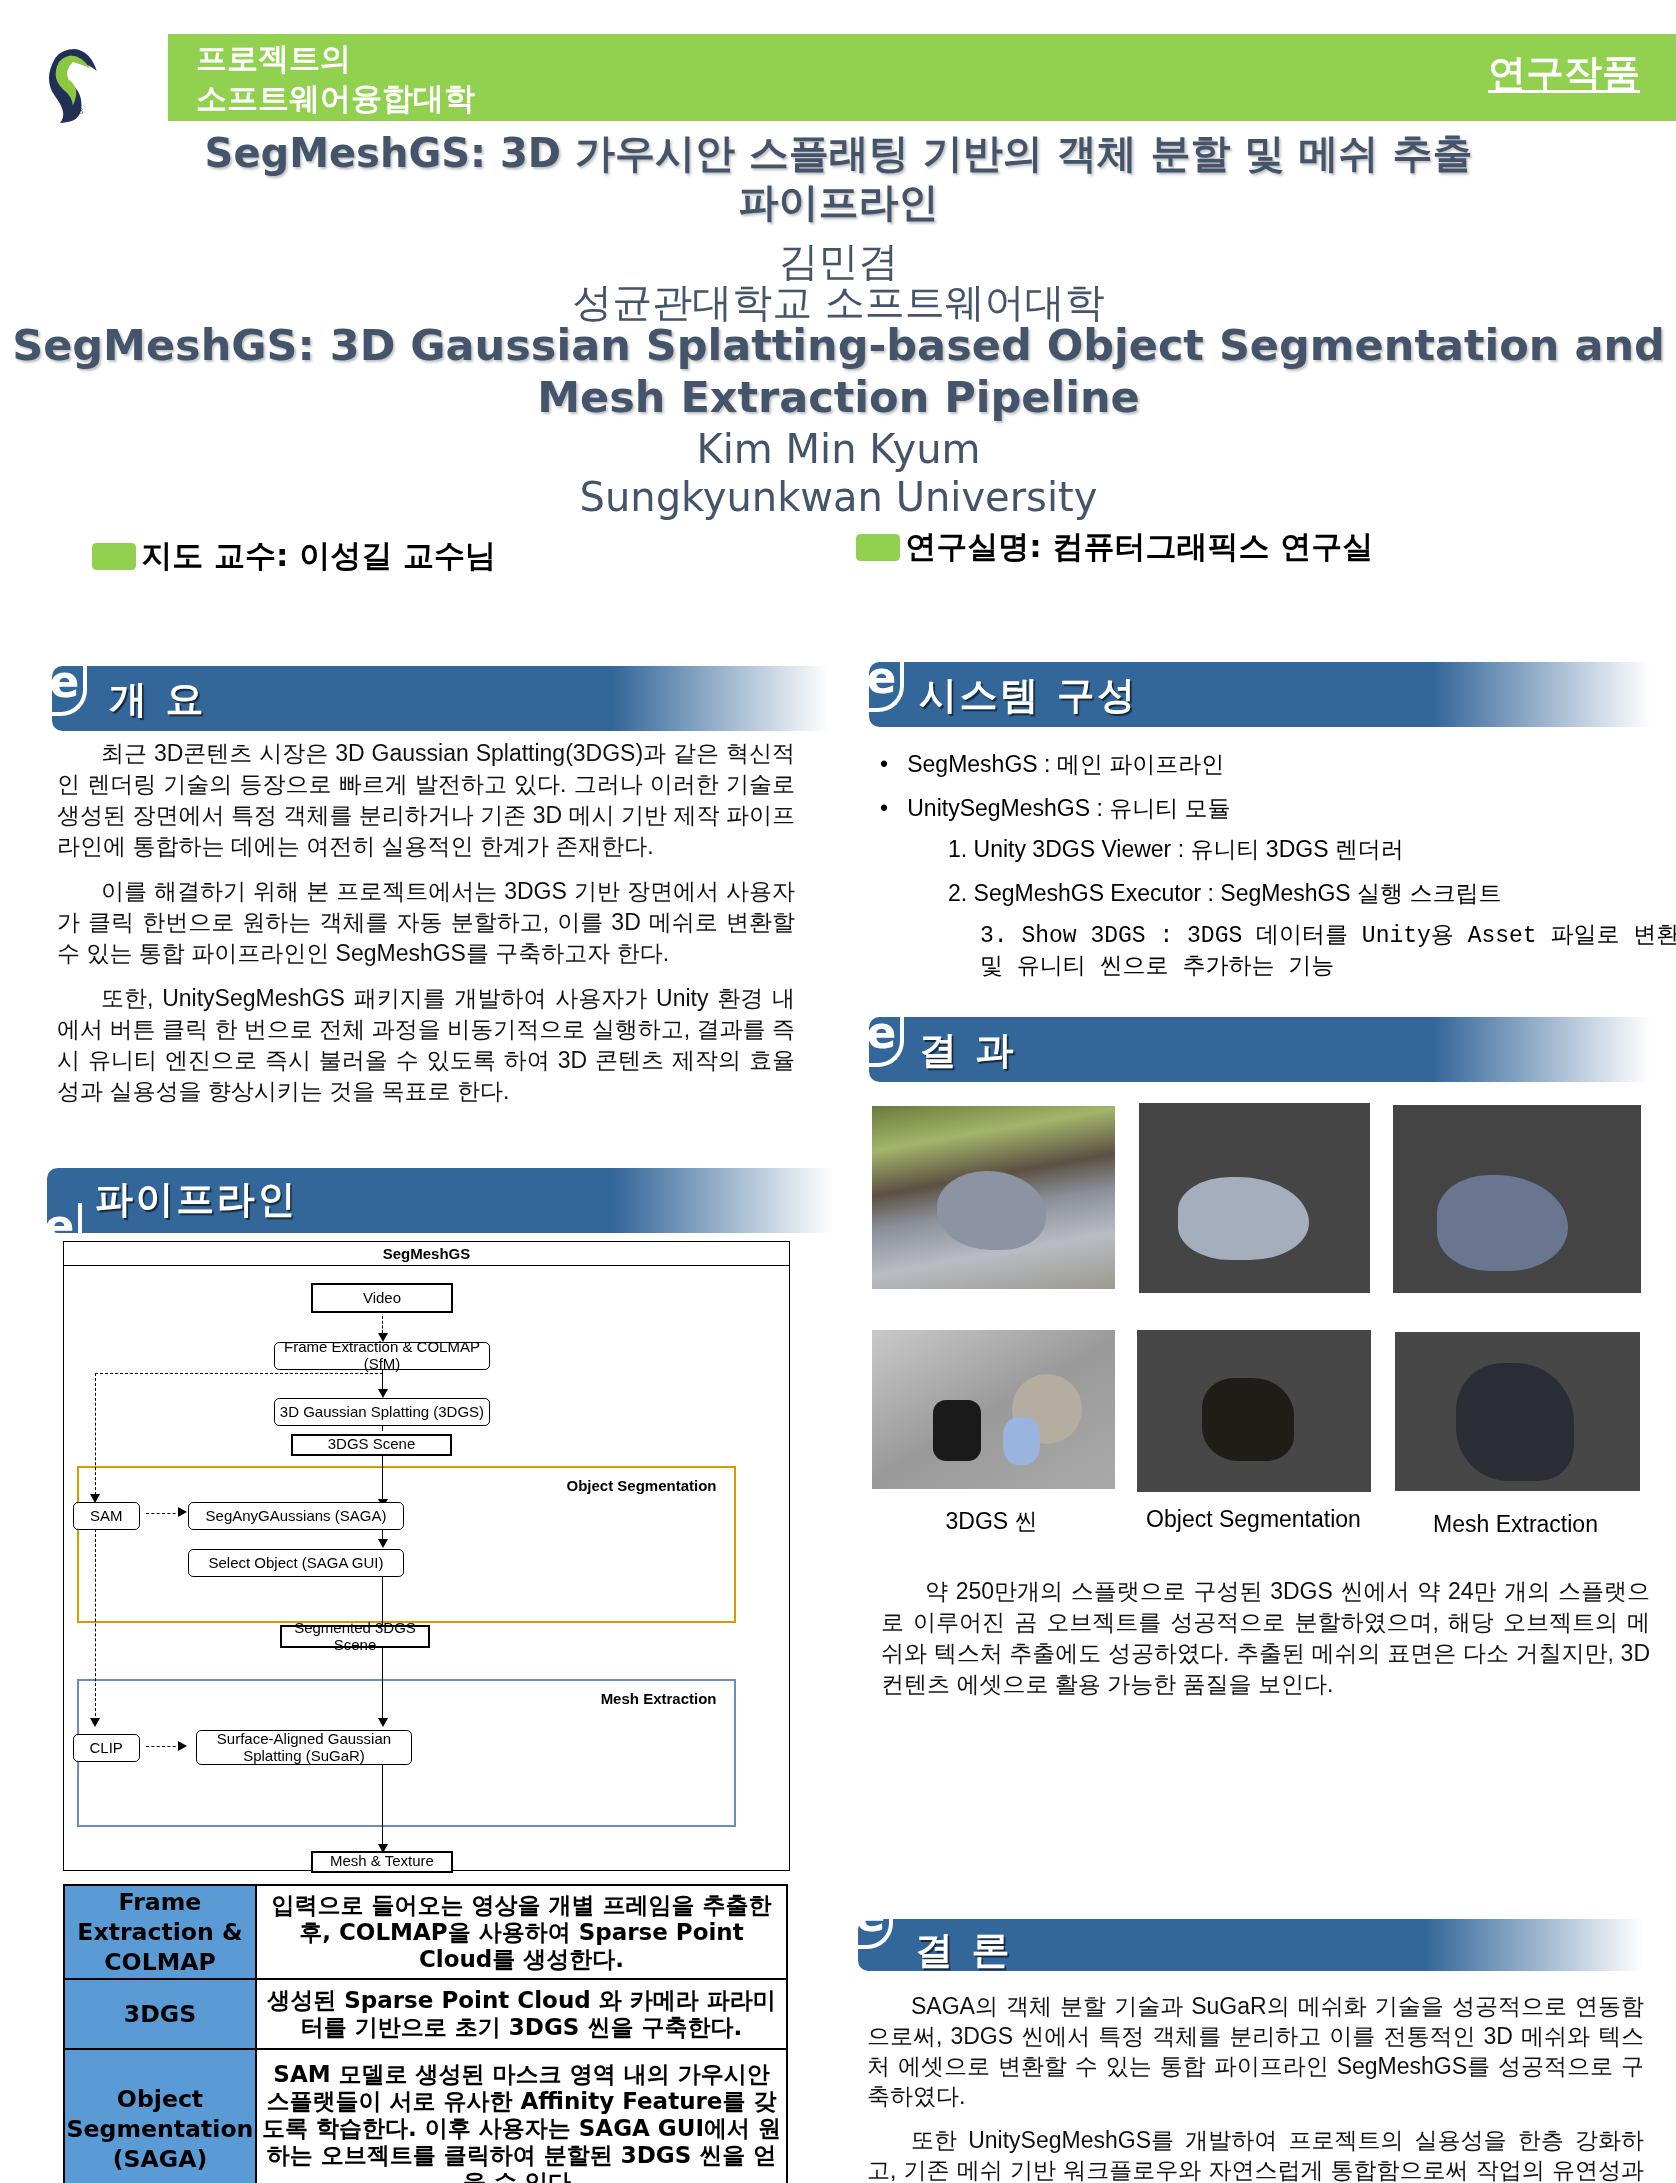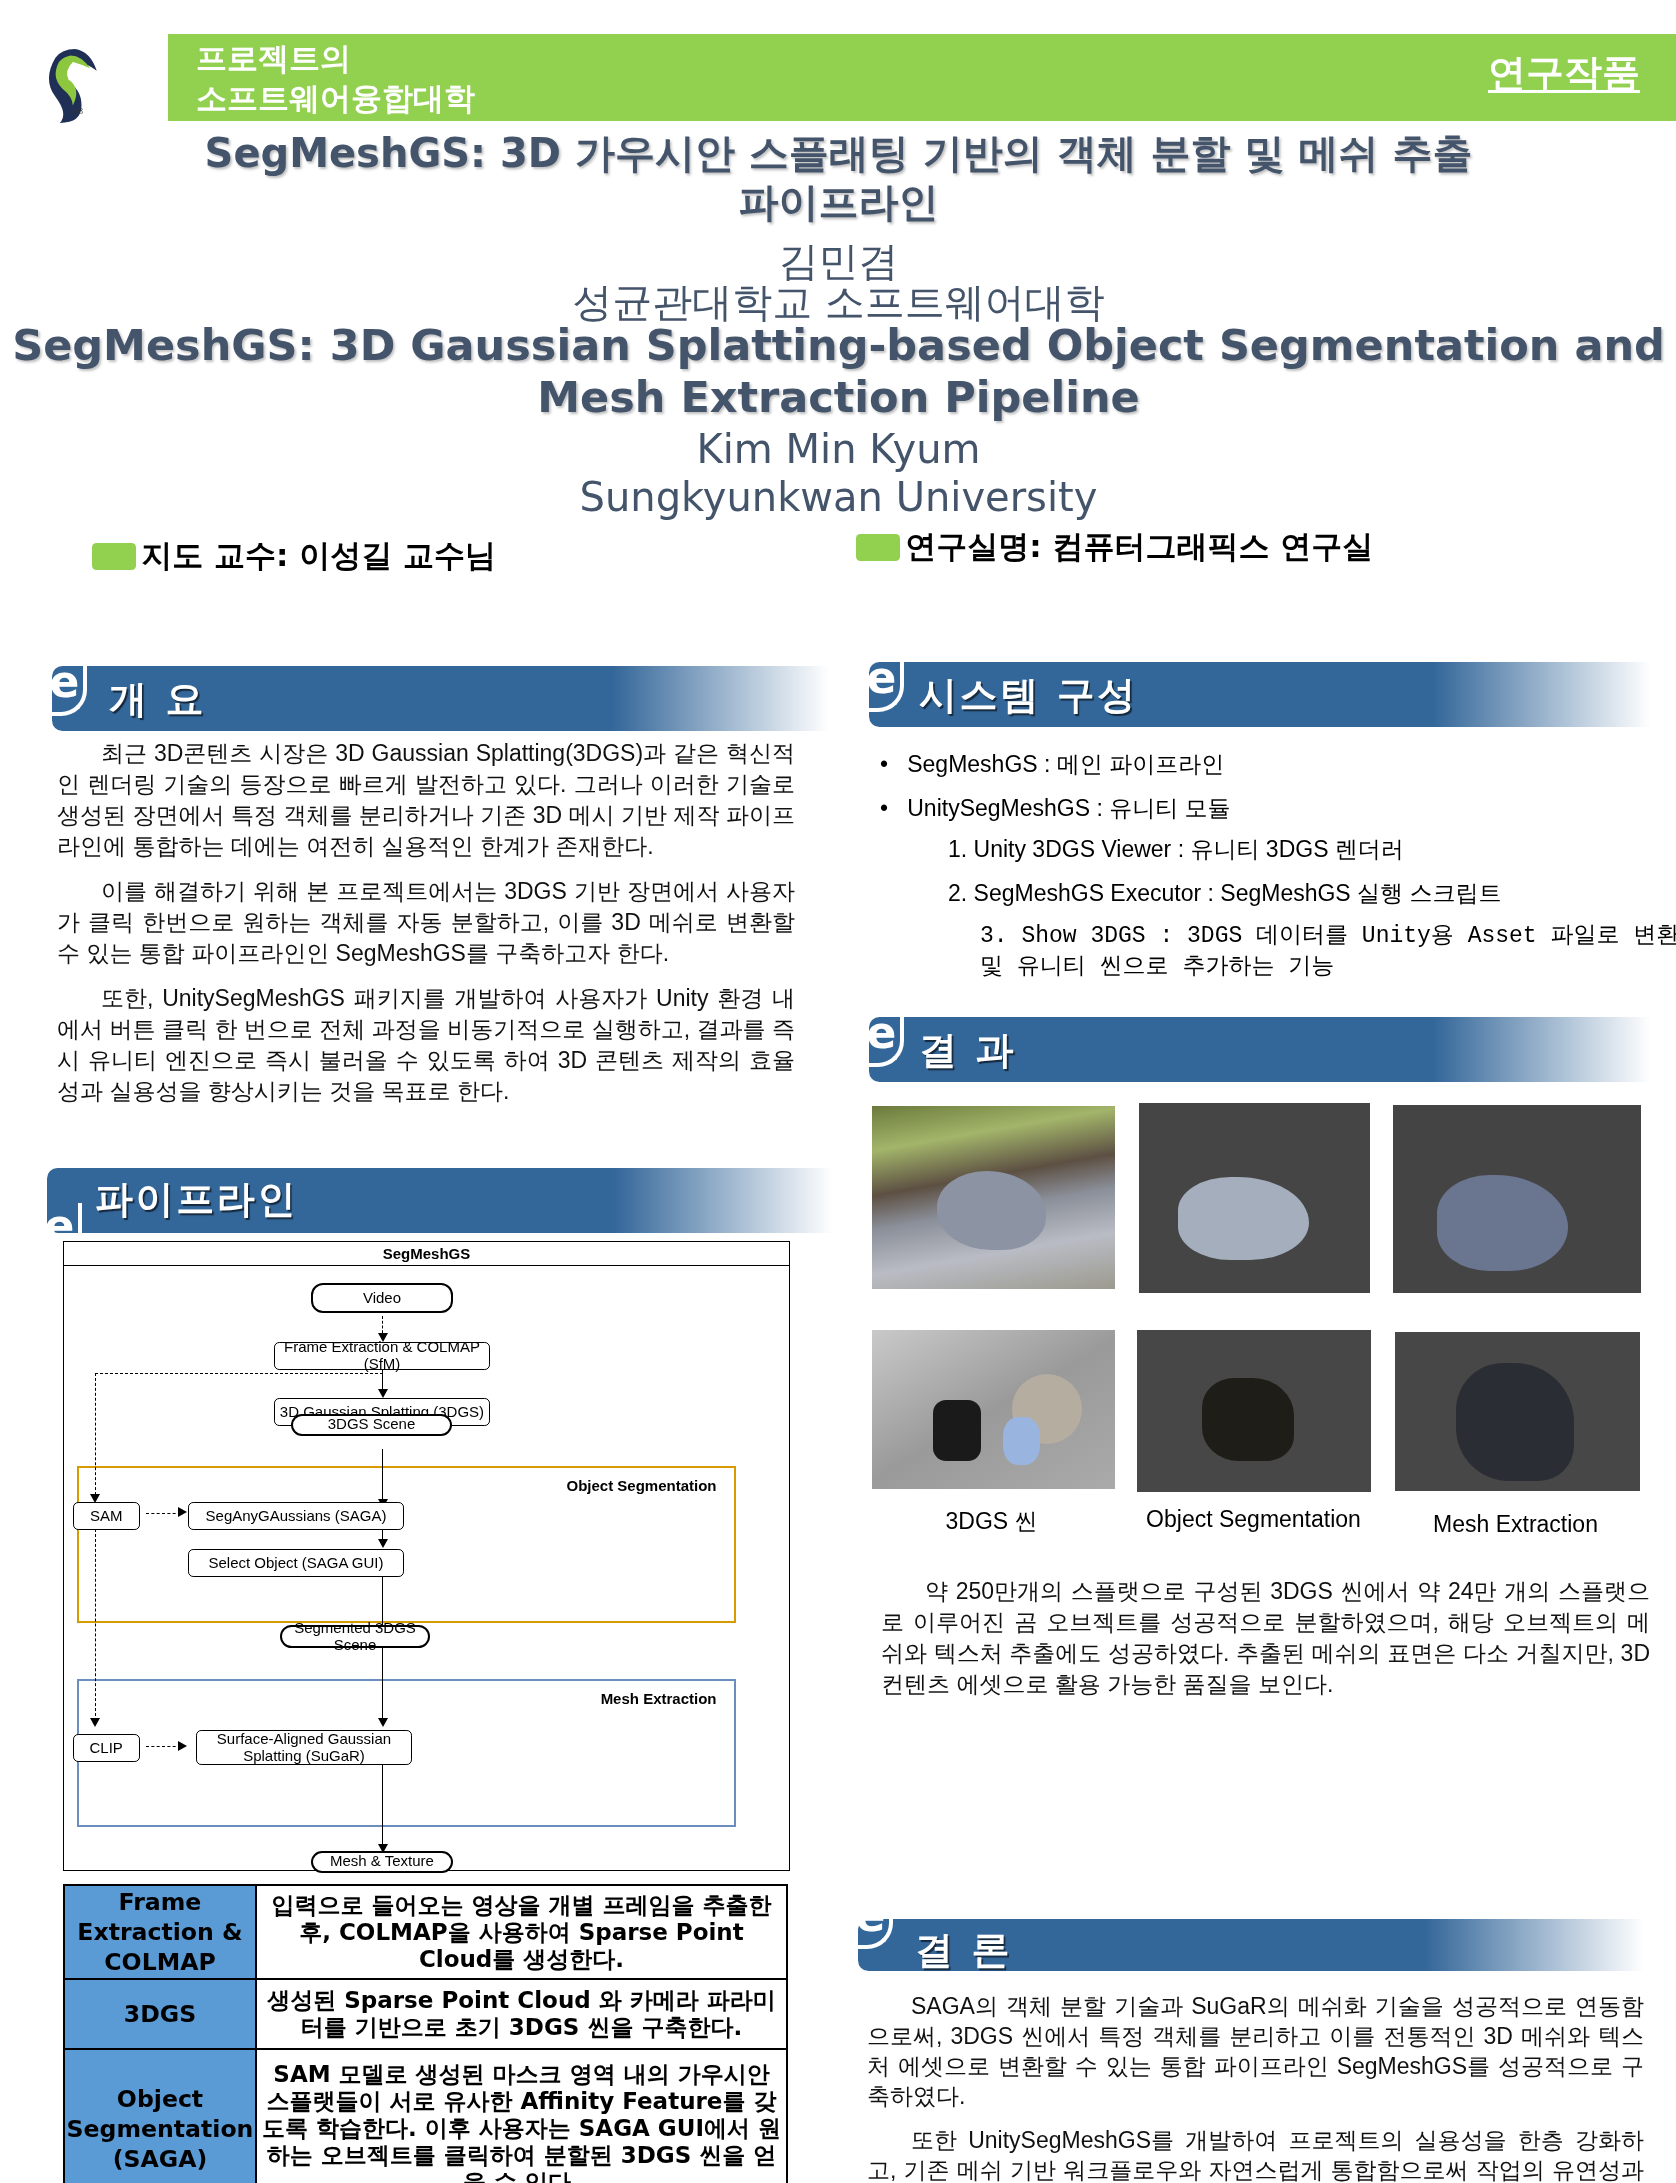--- a/index.html
+++ b/index.html
@@ -27,21 +27,21 @@
   .sec .e span { position:absolute; left:4.4px; top:-3.5px; font-size:44px; color:#fff; font-weight:bold; }
   .sec .label { position:absolute; left:57px; top:7.9px; color:#fff; font-weight:bold; font-size:38px; text-shadow:1.7px 1.7px 0.9px rgba(0,0,0,0.6); letter-spacing:2.6px; }
 
   .body-text { font-family:"Liberation Sans", sans-serif; font-size:23px; line-height:31px; text-align:justify; color:#111; }
   .body-text p { margin:0 0 14px 0; text-indent:44px; }
 
   
   .diagram { left:63px; top:1241px; width:725px; height:628px; border:1.3px solid #000; background:#fff; font-family:"Liberation Sans", sans-serif; }
   .diagram .hdr { position:absolute; left:0; top:0; width:100%; height:23px; border-bottom:1.3px solid #000; text-align:center; font-weight:bold; font-size:15px; line-height:23px; }
   .node { position:absolute; border:1.3px solid #000; border-radius:5.2px; text-align:center; font-size:15px; display:flex; align-items:center; justify-content:center; background:#fff; line-height:16.6px; }
-  .node.thick { border:2.6px solid #000; border-radius:12px; }
+  .node.thick { border:2.6px solid #000; border-radius:0; }
   .group { position:absolute; border:2.6px solid; }
   .group .gl { position:absolute; right:17.5px; top:8.7px; font-weight:bold; font-size:15px; }
   .vline { position:absolute; width:1.3px; background:#000; }
   .dvline { position:absolute; width:0; border-left:1.3px dashed #000; }
   .dhline { position:absolute; height:0; border-top:1.3px dashed #000; }
   .arrow-down { position:absolute; width:0; height:0; border-left:5.2px solid transparent; border-right:5.2px solid transparent; border-top:9.6px solid #000; }
   .arrow-right { position:absolute; width:0; height:0; border-top:5.2px solid transparent; border-bottom:5.2px solid transparent; border-left:9.6px solid #000; }
 
   
   .tbl { left:63px; top:1884px; width:725px; border-collapse:collapse; font-weight:bold; }
@@ -145,21 +145,21 @@
   <div class="dvline" style="left:31px; top:287px; height:192px;"></div>
   <div class="arrow-down" style="left:26px; top:476px;"></div>
   <div class="dhline" style="left:82px; top:271px; width:35px;"></div>
   <div class="arrow-right" style="left:114px; top:265px;"></div>
   <div class="dhline" style="left:82px; top:504px; width:35px;"></div>
   <div class="arrow-right" style="left:114px; top:499px;"></div>
 
   <div class="node thick" style="left:247px; top:41px; width:138px; height:26px;">Video</div>
   <div class="node" style="left:210px; top:100px; width:214px; height:26px;">Frame Extraction &amp; COLMAP (SfM)</div>
   <div class="node" style="left:210px; top:156px; width:214px; height:26px;">3D Gaussian Splatting (3DGS)</div>
-  <div class="node thick" style="left:227px; top:172px; width:157px; height:17.5px;">3DGS Scene</div>
+  <div class="node thick" style="left:227px; top:192px; width:157px; height:17.5px;">3DGS Scene</div>
   <div class="node" style="left:8.7px; top:260px; width:65px; height:26px;">SAM</div>
   <div class="node" style="left:124px; top:260px; width:214px; height:26px;">SegAnyGAussians (SAGA)</div>
   <div class="node" style="left:124px; top:307px; width:214px; height:26px;">Select Object (SAGA GUI)</div>
   <div class="node thick" style="left:216px; top:383px; width:146px; height:19px;">Segmented 3DGS Scene</div>
   <div class="node" style="left:8.7px; top:492px; width:65px; height:26px;">CLIP</div>
   <div class="node" style="left:132px; top:488px; width:214px; height:33px;">Surface-Aligned Gaussian Splatting (SuGaR)</div>
   <div class="node thick" style="left:247px; top:609px; width:138px; height:17.5px;">Mesh &amp; Texture</div>
 </div>
 
 <table class="abs tbl">

